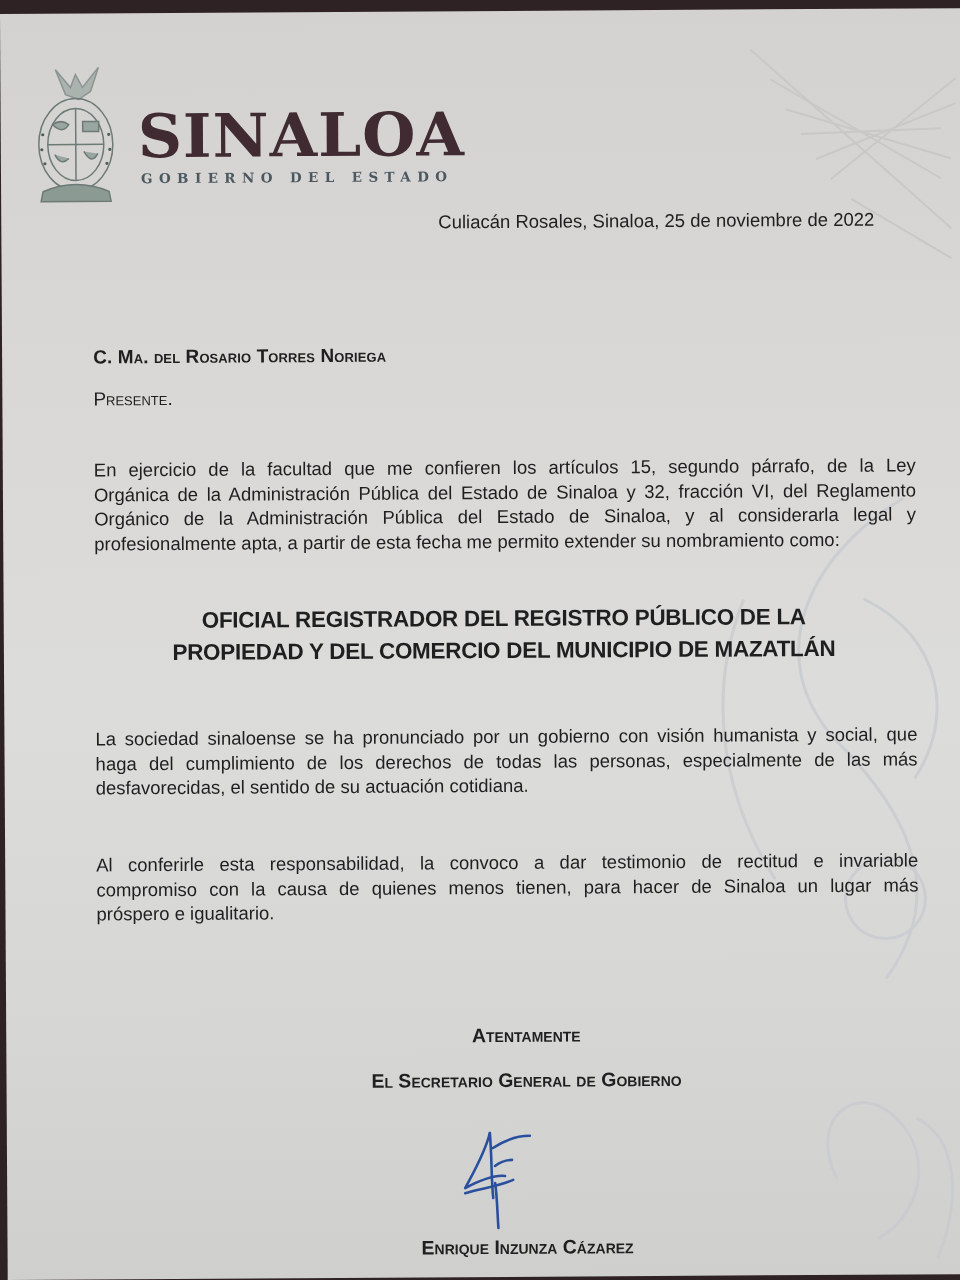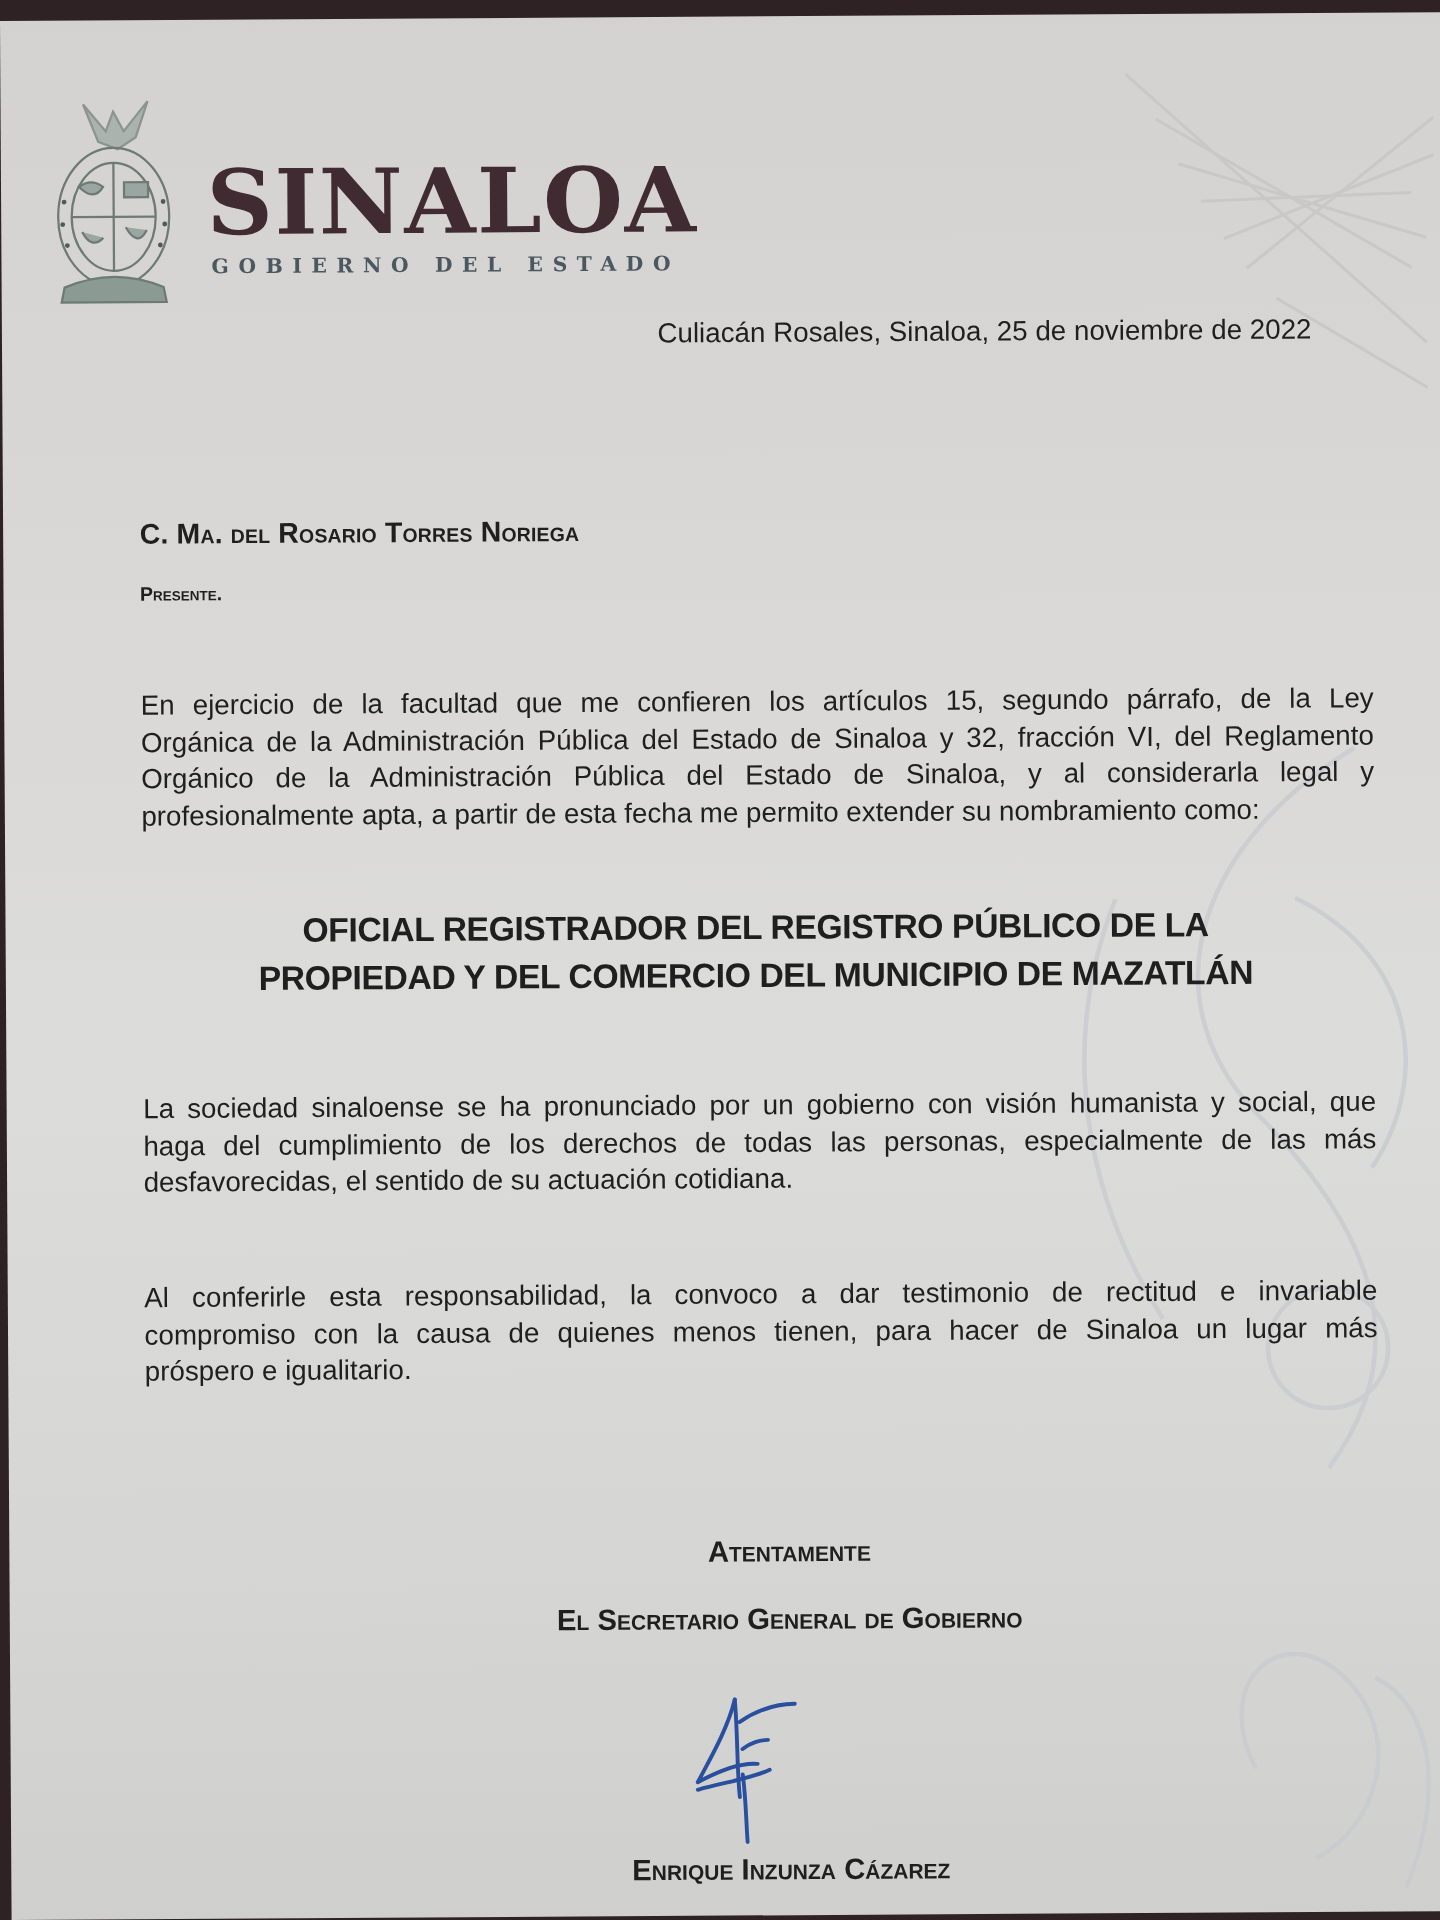--- a/index.html
+++ b/index.html
@@ -74,22 +74,22 @@
       font-size: 19px;
       font-weight: bold;
       font-variant: small-caps;
       color: #1f1f1f;
       letter-spacing: 0.1px;
     }
     .present {
       position: absolute;
       left: 91px;
       top: 375px;
-      font-size: 13px;
-      font-weight: bold;
+      font-size: 19px;
+      font-weight: normal;
       font-variant: small-caps;
       color: #1f1f1f;
     }
     .para {
       position: absolute;
       left: 91px;
       width: 822px;
       font-size: 18.5px;
       line-height: 24.5px;
       color: #1f1f1f;

